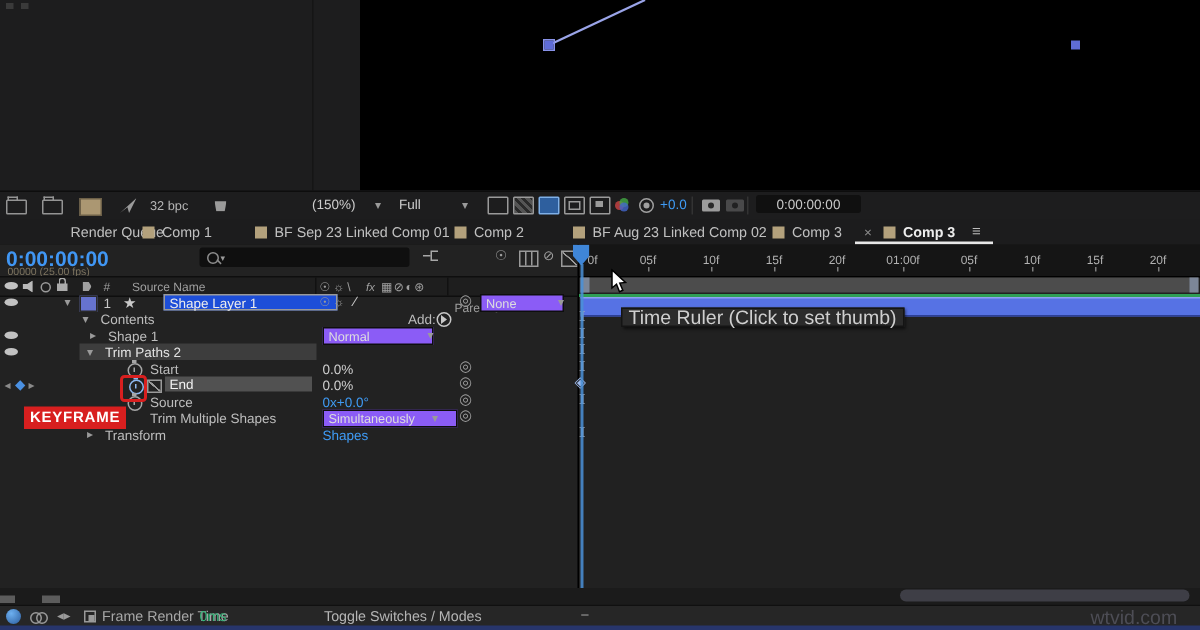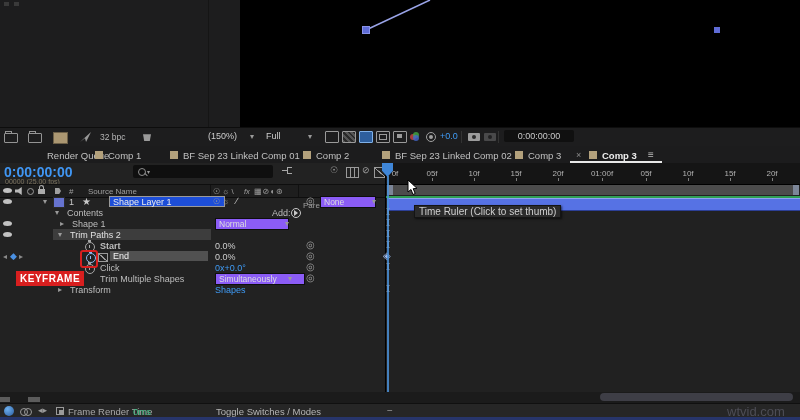--- a/index.html
+++ b/index.html
@@ -45,21 +45,21 @@
   .mag{width:6px;height:6px;border:1px solid #8d8d8d;border-radius:50%;}
   .mag::after{content:"";position:absolute;left:5px;top:5px;width:4px;height:1px;background:#8d8d8d;transform:rotate(45deg);}
   .dd{background:#8b5cf6;border:1px solid #0e0e0e;color:#dedede;font-size:8.5px;line-height:10px;padding:0 3px;}
   .colhdr{color:#9f9f9f;font-size:8px;}
   .ibeam{font-family:"DejaVu Serif",serif;font-size:9px;color:#a9aeb6;font-weight:bold;line-height:9px;}
   .ticklbl{color:#b2b2b2;font-size:8px;transform:translateX(-50%);}
   .tick{width:1px;height:3px;background:#7e7e7e;}
   .kfdiamond{color:#9db9ea;font-size:10px;line-height:10px;}
   .redbox{border:2px solid #d81f1f;border-radius:3px;}
   .kflabel{background:#d81f1f;color:#fff;font-weight:bold;font-size:10px;letter-spacing:.5px;padding:2px 4px;}
-  .tooltip{background:#2b2b2b;border:1px solid #141414;color:#cfcfcf;font-size:10px;line-height:11px;padding:0 4px;box-shadow:1px 1px 2px rgba(0,0,0,.6);}
+  .tooltip{background:#2b2b2b;border:1px solid #141414;color:#cfcfcf;font-size:13px;line-height:11px;padding:0 4px;box-shadow:1px 1px 2px rgba(0,0,0,.6);}
 </style>
 </head>
 <body>
 
 <div class="stage">
 
   <div class="abs" style="left:0;top:0;width:240px;height:127px;background:#1d1d1e;"></div>
   <div class="sq" style="left:4px;top:2px;width:5px;height:4px;background:#3a3a3a;position:absolute;"></div>
   <div class="sq" style="left:14px;top:2px;width:5px;height:4px;background:#3a3a3a;position:absolute;"></div>
   <div class="vseam"></div>
@@ -115,21 +115,21 @@
     <div class="abs" style="left:95px;top:5px;width:8px;height:8px;background:#b3a17c;"></div>
     <div class="abs txt" style="left:108px;top:4px;color:#c0c0c0;font-size:9.5px;">Comp 1</div>
 
     <div class="abs" style="left:170px;top:5px;width:8px;height:8px;background:#b3a17c;"></div>
     <div class="abs txt" style="left:183px;top:4px;color:#c0c0c0;font-size:9.5px;">BF Sep 23 Linked Comp 01</div>
 
     <div class="abs" style="left:303px;top:5px;width:8px;height:8px;background:#b3a17c;"></div>
     <div class="abs txt" style="left:316px;top:4px;color:#c0c0c0;font-size:9.5px;">Comp 2</div>
 
     <div class="abs" style="left:382px;top:5px;width:8px;height:8px;background:#b3a17c;"></div>
-    <div class="abs txt" style="left:395px;top:4px;color:#c0c0c0;font-size:9.5px;">BF Sep 23 Linked Comp 02</div>
+    <div class="abs txt" style="left:395px;top:4px;color:#c0c0c0;font-size:9.5px;">BF Aug 23 Linked Comp 02</div>
 
     <div class="abs" style="left:515px;top:5px;width:8px;height:8px;background:#b3a17c;"></div>
     <div class="abs txt" style="left:528px;top:4px;color:#c0c0c0;font-size:9.5px;">Comp 3</div>
 
     <div class="abs txt" style="left:576px;top:4px;color:#8a8a8a;font-size:9px;">×</div>
     <div class="abs" style="left:589px;top:5px;width:8px;height:8px;background:#b3a17c;"></div>
     <div class="abs txt" style="left:602px;top:4px;color:#ededed;font-size:9.5px;font-weight:bold;">Comp 3</div>
     <div class="abs txt" style="left:648px;top:3px;color:#bdbdbd;font-size:10px;">≡</div>
     <div class="abs" style="left:570px;top:15px;width:92px;height:2px;background:#e8e8e8;"></div>
   </div>
@@ -205,39 +205,39 @@
 
     <div class="abs" style="left:0;top:66px;width:385px;height:11px;">
       <div class="abs" style="left:53px;top:0;width:158px;height:11px;background:#3d3d3d;"></div>
       <div class="abs eye" style="left:3px;top:3px;"></div>
       <div class="abs chev" style="left:58px;top:1px;">▾</div>
       <div class="abs txt" style="left:70px;top:1px;color:#e2e2e2;">Trim Paths 2</div>
     </div>
 
     <div class="abs" style="left:0;top:77px;width:385px;height:11px;">
       <div class="abs stopwatch" style="left:85px;top:2px;"></div>
-      <div class="abs txt" style="left:100px;top:1px;color:#bdbdbd;font-weight:bold;">Start</div>
+      <div class="abs txt" style="left:100px;top:1px;color:#bdbdbd;">Start</div>
       <div class="abs txt" style="left:215px;top:1px;color:#cfcfcf;">0.0%</div>
       <div class="abs whip txt" style="left:306px;top:0;">◎</div>
     </div>
 
     <div class="abs" style="left:0;top:88px;width:385px;height:11px;">
       <div class="abs txt" style="left:3px;top:1px;color:#8a8a8a;font-size:8px;">◂</div>
       <div class="abs txt" style="left:10px;top:0;color:#4a90e2;font-size:9px;">◆</div>
       <div class="abs txt" style="left:19px;top:1px;color:#8a8a8a;font-size:8px;">▸</div>
       <div class="abs stopwatch on" style="left:86px;top:2px;"></div>
       <div class="abs" style="left:98px;top:2px;width:8px;height:7px;border:1px solid #9a9a9a;background:linear-gradient(to top right,transparent 44%,#9a9a9a 45%,#9a9a9a 55%,transparent 56%);"></div>
       <div class="abs txt" style="left:110px;top:0;width:92px;height:10px;background:#515151;color:#f2f2f2;padding:0 3px;line-height:11px;">End</div>
       <div class="abs txt" style="left:215px;top:1px;color:#cfcfcf;">0.0%</div>
       <div class="abs whip txt" style="left:306px;top:0;">◎</div>
     </div>
 
     <div class="abs" style="left:0;top:99px;width:385px;height:11px;">
       <div class="abs stopwatch" style="left:85px;top:2px;"></div>
-      <div class="abs txt" style="left:100px;top:1px;color:#bdbdbd;">Click</div>
+      <div class="abs txt" style="left:100px;top:1px;color:#bdbdbd;">Source</div>
       <div class="abs txt" style="left:215px;top:1px;color:#3f9bf5;">0x+0.0°</div>
       <div class="abs whip txt" style="left:306px;top:0;">◎</div>
     </div>
 
     <div class="abs" style="left:0;top:110px;width:385px;height:11px;">
       <div class="abs txt" style="left:100px;top:1px;color:#bdbdbd;">Trim Multiple Shapes</div>
       <div class="abs dd txt" style="left:215px;top:0;width:82px;">Simultaneously</div>
       <div class="abs chev" style="left:288px;top:1px;">▾</div>
       <div class="abs whip txt" style="left:306px;top:0;">◎</div>
     </div>

